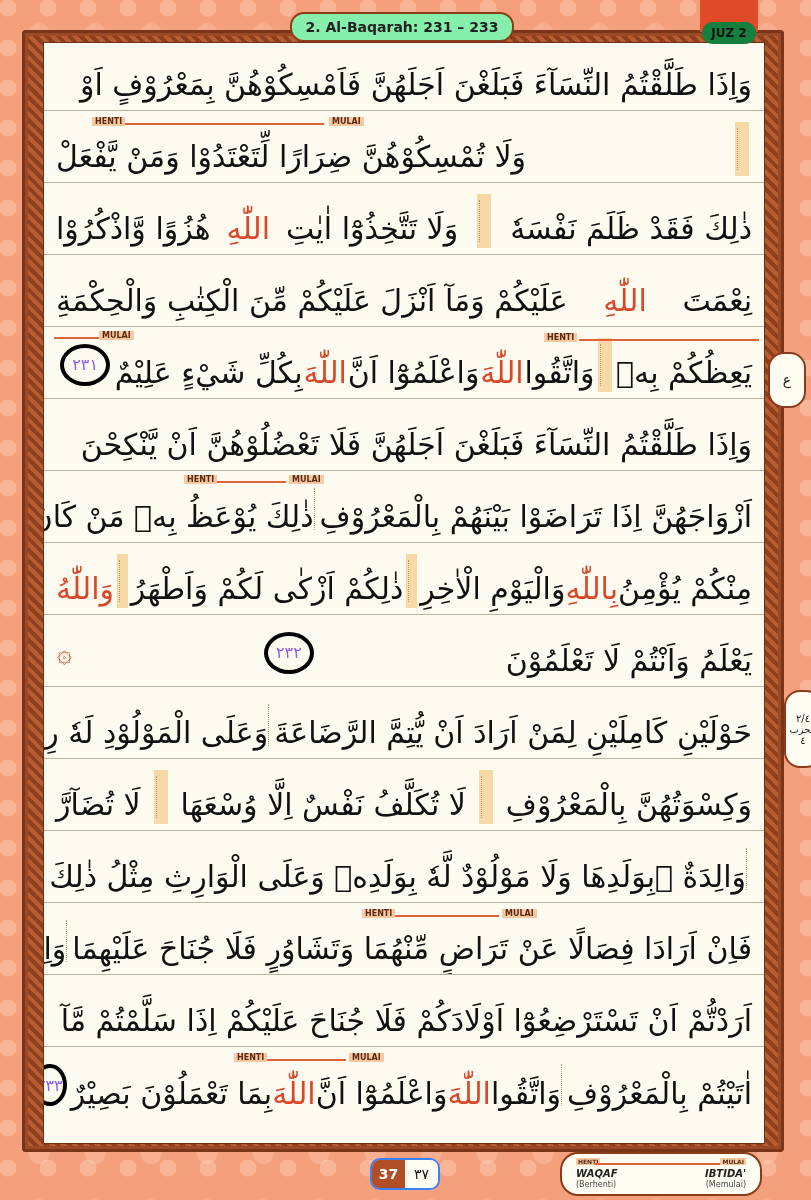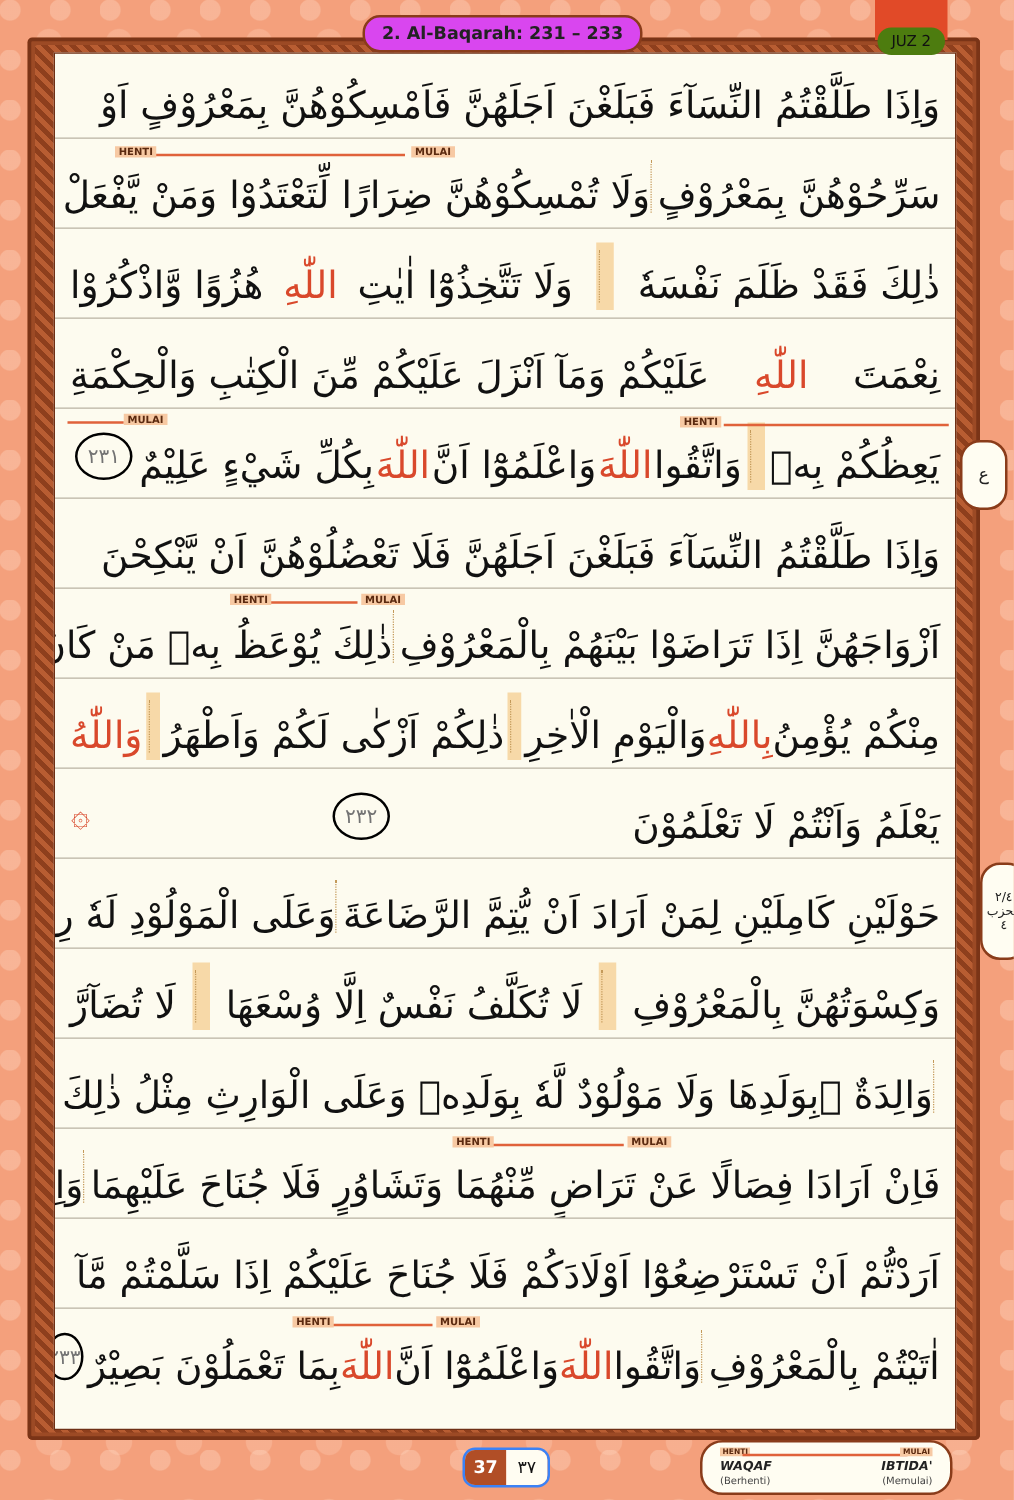--- a/index.html
+++ b/index.html
@@ -29,34 +29,34 @@
       repeating-linear-gradient(45deg, #b85d32 0 4px, #8e3f1d 4px 8px);
     border-radius: 2px;
   }
   .text-area {
     position: absolute; left: 43px; top: 42px; width: 720px; height: 1100px;
     background: #fdfbef;
     border: 1px solid #6e2f14;
   }
   .header-label {
     position: absolute; left: 290px; top: 12px; width: 220px; height: 26px;
-    background: #d946ef; border: 2px solid #8a3c1a; border-radius: 14px;
+    background: #86efac; border: 2px solid #8a3c1a; border-radius: 14px;
     display: flex; align-items: center; justify-content: center;
     font-family: "DejaVu Sans", sans-serif; font-weight: bold; font-size: 14px; color: #222;
     z-index: 5;
   }
   .juz-tab {
     position: absolute; left: 700px; top: 0; width: 58px; height: 32px;
     background: #e14a28; z-index: 4;
   }
   .juz-label {
     position: absolute; left: 702px; top: 22px; width: 54px; height: 22px;
-    background: #4d7c0f; border-radius: 11px;
+    background: #15803d; border-radius: 11px;
     display: flex; align-items: center; justify-content: center;
-    font-weight: normal; font-size: 12px; color: #111; z-index: 6;
+    font-weight: bold; font-size: 12px; color: #111; z-index: 6;
   }
   .line {
     position: absolute; left: 0; width: 720px; height: 68px;
     border-bottom: 1px solid #b9b3a3;
     direction: rtl;
     display: flex; align-items: center; justify-content: space-between;
     padding: 0 12px; box-sizing: border-box;
     font-family: "DejaVu Sans", sans-serif;
     font-size: 30px; color: #111; white-space: nowrap; overflow: hidden;
   }
@@ -72,22 +72,22 @@
   }
   .marker {
     position: absolute; font-size: 8px; font-weight: bold; color: #5b2a10;
     background: #f7c9a3; padding: 0 3px; z-index: 3; font-family: "DejaVu Sans", sans-serif;
   }
   .marker-line {
     position: absolute; height: 2px; background: #e0623a; z-index: 2;
   }
   .ayah-num {
     display: inline-flex; align-items: center; justify-content: center;
-    width: 42px; height: 34px; border: 2px solid #000000; border-radius: 50%;
-    font-size: 16px; color: #737373; margin: 0 4px;
+    width: 42px; height: 34px; border: 4px solid #000000; border-radius: 50%;
+    font-size: 16px; color: #8b5cf6; margin: 0 4px;
   }
   .hizb-ornament {
     display: inline-block; width: 16px; height: 34px; color: #d9482b; font-size: 26px; line-height: 34px;
   }
   .side-medallion {
     position: absolute; left: 768px; width: 34px; height: 52px;
     background: #fffdf2; border: 2px solid #8a3c1a; border-radius: 16px;
     display: flex; flex-direction: column; align-items: center; justify-content: center;
     font-size: 14px; color: #222; z-index: 5;
   }
@@ -126,21 +126,20 @@
 <div class="header-label">2. Al-Baqarah: 231 – 233</div>
 <div class="juz-label">JUZ 2</div>
 
 <div class="text-area">
 
   <div class="line" style="top:0px;">
     <span class="seg">وَاِذَا طَلَّقْتُمُ النِّسَآءَ فَبَلَغْنَ اَجَلَهُنَّ فَاَمْسِكُوْهُنَّ بِمَعْرُوْفٍ اَوْ</span>
   </div>
 
   <div class="line" style="top:72px;">
-    <span class="seg">سَرِّحُوْهُنَّ بِمَعْرُوْفٍ</span>
     <span class="stop-mark"></span>
     <span class="seg">وَلَا تُمْسِكُوْهُنَّ ضِرَارًا لِّتَعْتَدُوْا وَمَنْ يَّفْعَلْ</span>
   </div>
 
   <div class="line" style="top:144px;">
     <span class="seg">ذٰلِكَ فَقَدْ ظَلَمَ نَفْسَهٗ</span>
     <span class="stop-mark"></span>
     <span class="seg">وَلَا تَتَّخِذُوْٓا اٰيٰتِ</span>
     <span class="seg allah">اللّٰهِ</span>
     <span class="seg">هُزُوًا وَّاذْكُرُوْا</span>

